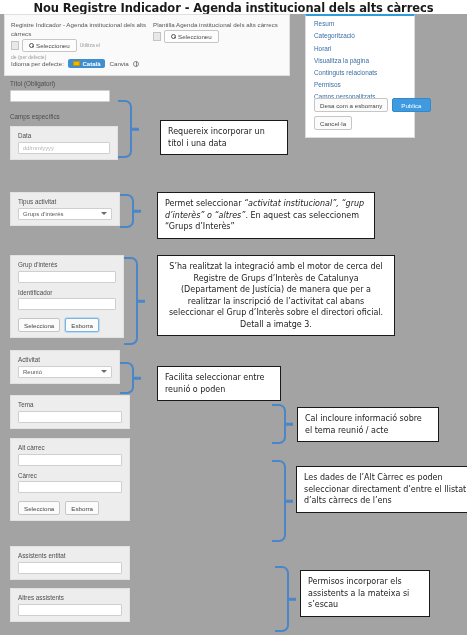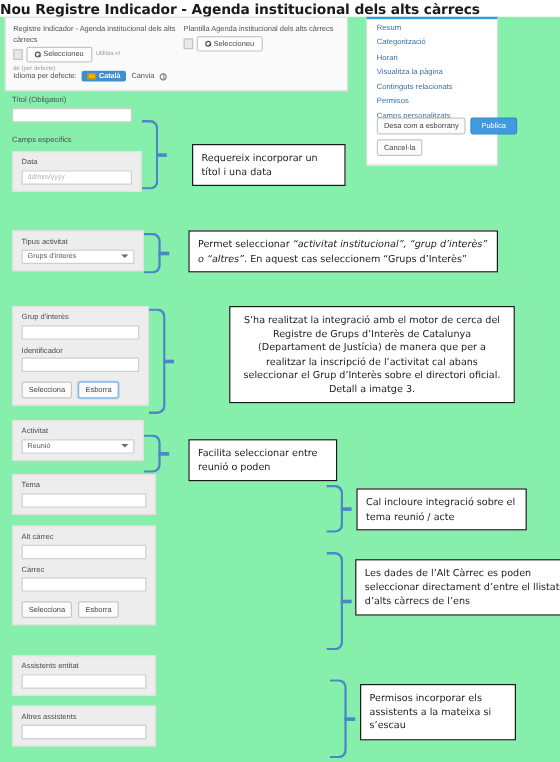--- a/index.html
+++ b/index.html
@@ -10,32 +10,32 @@
     font-family:"Liberation Sans", sans-serif;
     font-size:7px;
     color:#4a4a4a;
     position:relative;
     overflow:hidden;
   }
 
   
   .page-title {
     position:absolute; left:0; top:1px; width:467px;
-    text-align:left;
+    text-align:center;
     font-size:11.5px;
     font-weight:bold;
     color:#1a1a1a;
     letter-spacing:-0.1px;
     font-family:"DejaVu Sans", sans-serif;
   }
 
   
   .screenshot {
     position:absolute; left:0; top:14px; width:467px; height:621px;
-    background:#86efac;
+    background:#a3a3a3;
   }
 
   
   .top-panel {
     position:absolute; left:4px; top:0px; width:286px; height:62px;
     background:#fafafa;
     border:1px solid #e0e0e0;
   }
   .tp-col { position:absolute; top:5px; }
   .tp-col.a { left:6px;  width:136px; }
@@ -176,24 +176,24 @@
     position:absolute;
     background:#ffffff;
     border:1px solid #1a1a1a;
     color:#222222;
     font-family:"DejaVu Sans", sans-serif;
     font-size:8px;
     line-height:11.5px;
     padding:5px 7px;
   }
   .note em { font-style:italic; }
-  .note.center { text-align:center;margin-left:34px; }
+  .note.center { text-align:center; }
 
   .n1 { left:160px; top:106px; width:128px; }
-  .n2 { left:157px; top:178px; width:258px; }
+  .n2 { left:157px; top:178px; width:218px; }
   .n3 { left:157px; top:241px; width:238px; }
   .n4 { left:157px; top:352px; width:124px; }
   .n5 { left:297px; top:393px; width:142px; }
   .n6 { left:296px; top:452px; width:180px; }
   .n7 { left:300px; top:556px; width:130px; }
 </style>
 </head>
 <body>
 
 <div class="page-title">Nou Registre Indicador - Agenda institucional dels alts càrrecs</div>
@@ -352,19 +352,19 @@
     </div>
 
   <div class="note n1">Requereix incorporar un  títol i una data</div>
 
   <div class="note n2"><span>Permet  seleccionar </span><em>“activitat institucional”, “grup d’interès” o “altres”</em><span>. En aquest cas seleccionem “Grups d’Interès”</span></div>
 
   <div class="note n3 center">S’ha realitzat la integració amb el motor de cerca del Registre de Grups d’Interès de Catalunya (Departament de Justícia) de manera que per a realitzar la inscripció de l’activitat cal abans seleccionar el Grup d’Interès sobre el directori oficial. Detall a imatge 3.</div>
 
   <div class="note n4">Facilita seleccionar entre reunió o poden</div>
 
-  <div class="note n5">Cal incloure integració sobre el tema reunió / acte</div>
+  <div class="note n5">Cal incloure informació sobre el tema reunió / acte</div>
 
   <div class="note n6">Les dades de l’Alt Càrrec es poden seleccionar directament d’entre el llistat d’alts càrrecs de l’ens</div>
 
   <div class="note n7">Permisos incorporar els assistents a la mateixa si s’escau</div>
 
 </div>
 
 </body></html>

